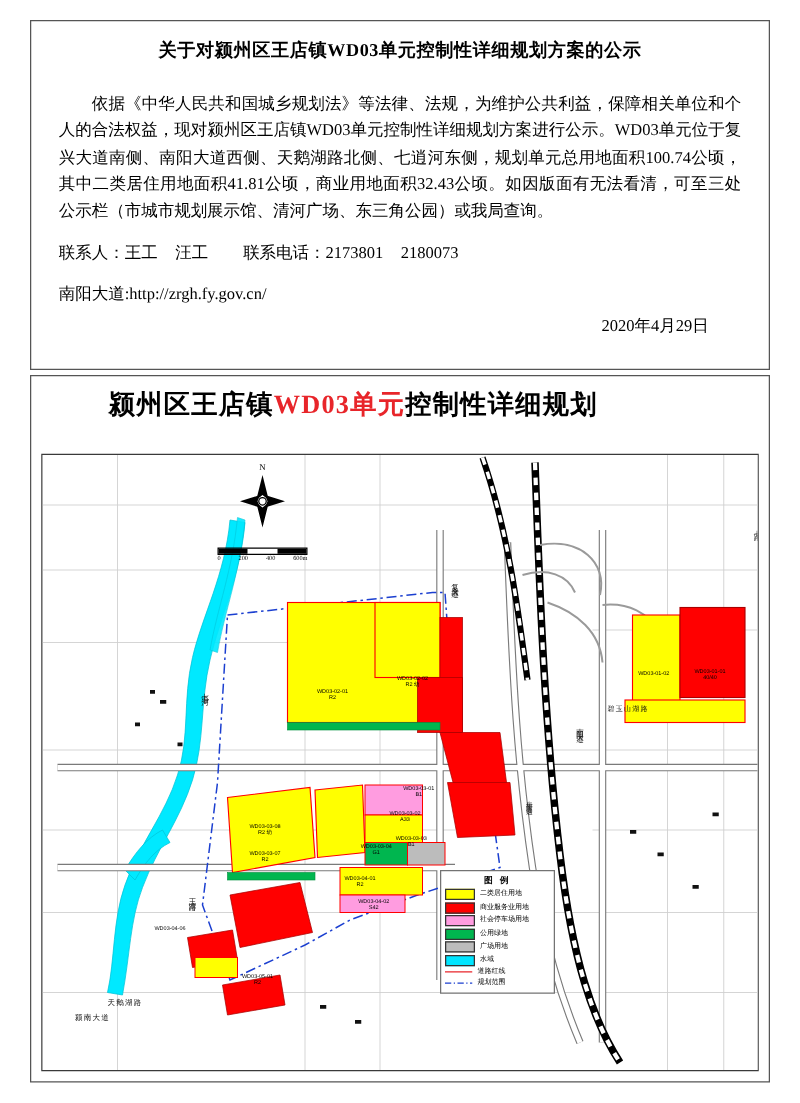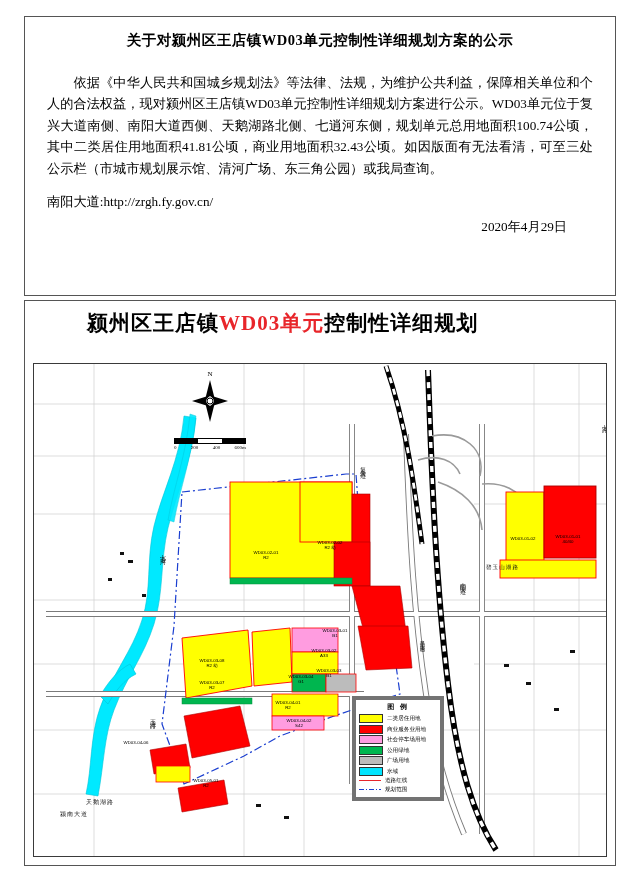--- a/index.html
+++ b/index.html
@@ -48,21 +48,21 @@
   }
   .map-canvas{
     position:absolute;left:8px;top:62px;right:8px;bottom:8px;
     background:#ffffff;border:1px solid #3a3a3a;overflow:hidden;
   }
   .map-canvas svg{display:block;}
 
   
   .legend{
     position:absolute;left:318px;top:332px;width:92px;
-    border:4px solid #737373;background:#fff;font-size:5.6px;
+    border:1px solid #737373;background:#fff;font-size:5.6px;
     padding:2px 3px 3px 3px;box-sizing:border-box;
   }
   .legend-title{text-align:center;font-size:7px;font-weight:bold;margin-bottom:2px;letter-spacing:2px;}
   .legend-row{display:flex;align-items:center;margin-bottom:1.5px;}
   .legend-sw{width:22px;height:7px;border:.5px solid #333;margin-right:4px;flex:none;}
   .legend-lbl{font-size:5.6px;line-height:7px;white-space:nowrap;}
 
   
   .compass{position:absolute;left:148px;top:6px;width:56px;height:72px;text-align:center;}
   .compass .n{font-size:7px;}
@@ -85,20 +85,23 @@
 </style>
 </head>
 <body>
 
 <div id="page">
 
   <div class="notice">
     <div class="notice-title">关于对颍州区王店镇WD03单元控制性详细规划方案的公示</div>
     <div class="notice-body">
       <p>依据《中华人民共和国城乡规划法》等法律、法规，为维护公共利益，保障相关单位和个人的合法权益，现对颍州区王店镇WD03单元控制性详细规划方案进行公示。WD03单元位于复兴大道南侧、南阳大道西侧、天鹅湖路北侧、七逍河东侧，规划单元总用地面积100.74公顷，其中二类居住用地面积41.81公顷，商业用地面积32.43公顷。如因版面有无法看清，可至三处公示栏（市城市规划展示馆、清河广场、东三角公园）或我局查询。</p>
+      <p class="noind">
+        <span>联系人：</span><span>王工</span><span class="gap-s"></span><span>汪工</span><span class="gap"></span><span>联系电话：</span><span>2173801</span><span class="gap-s"></span><span>2180073</span>
+      </p>
       <p class="noind">
         <span>南阳大道:</span><span>http://zrgh.fy.gov.cn/</span>
       </p>
       <div class="sig">2020年4月29日</div>
     </div>
   </div>
 
   <div class="mapbox">
     <div class="map-head">
       <div class="map-title">

